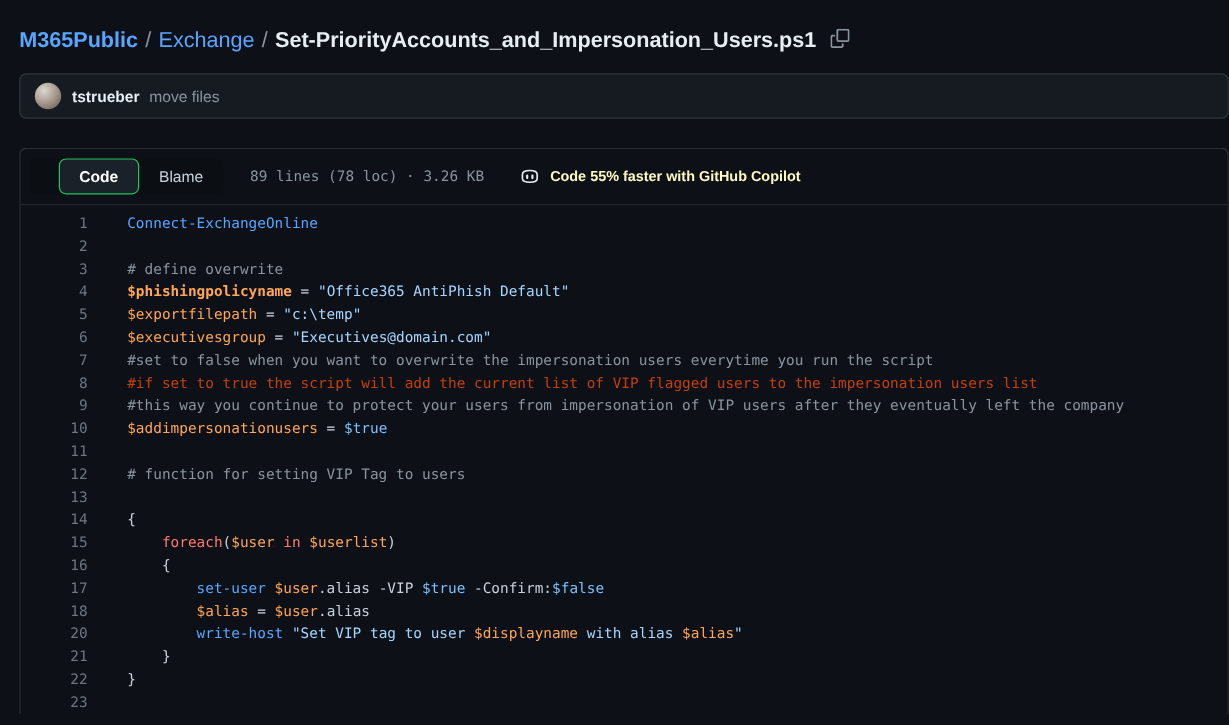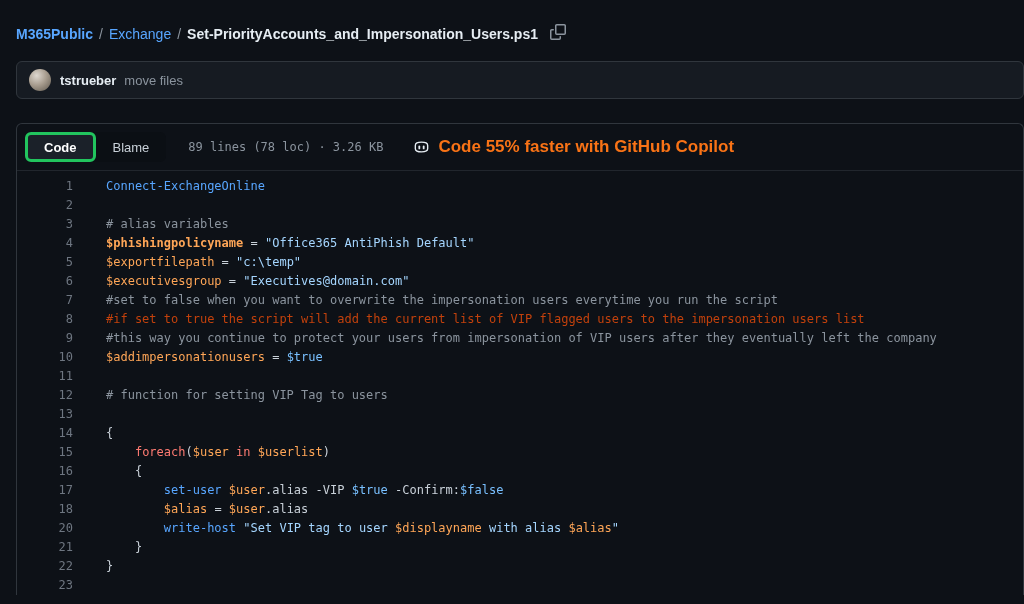--- a/index.html
+++ b/index.html
@@ -8,21 +8,21 @@
     background:#0d1117;
     font-family:"Liberation Sans", sans-serif;
     color:#e6edf3;
     overflow:hidden;
   }
   a { text-decoration:none; cursor:pointer; }
 
   
   .breadcrumb {
     padding:22px 32px 0 16px;
-    font-size:14px;
+    font-size:18px;
     display:flex;
     align-items:center;
     white-space:nowrap;
   }
   .bc-link { color:#58a6ff; }
   .bc-repo { font-weight:600; }
   .bc-sep { color:#8b949e; padding:0 6px; }
   .bc-file { color:#e6edf3; font-weight:700; }
   .copy-btn {
     margin-left:10px;
@@ -86,42 +86,43 @@
     font-size:13px;
     font-family:inherit;
     color:#c9d1d9;
     background:transparent;
     border:1px solid transparent;
     border-radius:6px;
     cursor:pointer;
   }
   .seg-btn.active {
     background:#1b2129;
-    border:3px solid #22c55e;
+    border:1px solid #22c55e;
     color:#ffffff;
     font-weight:700;
+    margin-left:24px;
   }
   .file-meta {
     margin-left:22px;
     font-family:"DejaVu Sans Mono", monospace;
     font-size:12px;
     color:#8b949e;
     white-space:nowrap;
   }
   .copilot {
     margin-left:30px;
     display:flex;
     align-items:center;
     gap:8px;
     cursor:pointer;
   }
   .copilot-text {
-    font-size:17px;
+    font-size:12px;
     font-weight:700;
-    color:#f97316;
+    color:#fef9c3;
     white-space:nowrap;
   }
 
   
   .code {
     padding-top:6px;
     font-family:"DejaVu Sans Mono", monospace;
     font-size:12px;
     line-height:19px;
   }
@@ -175,21 +176,21 @@
           <rect x="5.1" y="6.1" width="1.7" height="3.6" rx="0.85" fill="#e6edf3"></rect>
           <rect x="9.2" y="6.1" width="1.7" height="3.6" rx="0.85" fill="#e6edf3"></rect>
         </svg>
       </span>
       <span class="copilot-text">Code 55% faster with GitHub Copilot</span>
     </div>
   </div>
   <div class="code">
       <div class="code-row"><span class="ln">1</span><span class="lc"><span style="color: rgb(88, 166, 255);">Connect-ExchangeOnline</span></span></div>
       <div class="code-row"><span class="ln">2</span><span class="lc"></span></div>
-      <div class="code-row"><span class="ln">3</span><span class="lc"><span style="color: rgb(139, 148, 158);"># alias variables</span></span></div>
+      <div class="code-row"><span class="ln">3</span><span class="lc"><span style="color: rgb(139, 148, 158);"># define overwrite</span></span></div>
       <div class="code-row"><span class="ln">4</span><span class="lc"><span style="color: rgb(255, 166, 87); font-weight: bold;">$phishingpolicyname</span><span style="color: rgb(201, 209, 217);"> = </span><span style="color: rgb(165, 214, 255);">"Office365 AntiPhish Default"</span></span></div>
       <div class="code-row"><span class="ln">5</span><span class="lc"><span style="color: rgb(255, 166, 87);">$exportfilepath</span><span style="color: rgb(201, 209, 217);"> = </span><span style="color: rgb(165, 214, 255);">"c:\temp"</span></span></div>
       <div class="code-row"><span class="ln">6</span><span class="lc"><span style="color: rgb(255, 166, 87);">$executivesgroup</span><span style="color: rgb(201, 209, 217);"> = </span><span style="color: rgb(165, 214, 255);">"Executives@domain.com"</span></span></div>
       <div class="code-row"><span class="ln">7</span><span class="lc"><span style="color: rgb(139, 148, 158);">#set to false when you want to overwrite the impersonation users everytime you run the script</span></span></div>
       <div class="code-row"><span class="ln">8</span><span class="lc"><span style="color: #c2410c;">#if set to true the script will add the current list of VIP flagged users to the impersonation users list</span></span></div>
       <div class="code-row"><span class="ln">9</span><span class="lc"><span style="color: rgb(139, 148, 158);">#this way you continue to protect your users from impersonation of VIP users after they eventually left the company</span></span></div>
       <div class="code-row"><span class="ln">10</span><span class="lc"><span style="color: rgb(255, 166, 87);">$addimpersonationusers</span><span style="color: rgb(201, 209, 217);"> = </span><span style="color: rgb(121, 192, 255);">$true</span></span></div>
       <div class="code-row"><span class="ln">11</span><span class="lc"></span></div>
       <div class="code-row"><span class="ln">12</span><span class="lc"><span style="color: rgb(139, 148, 158);"># function for setting VIP Tag to users</span></span></div>
       <div class="code-row"><span class="ln">13</span></div>

